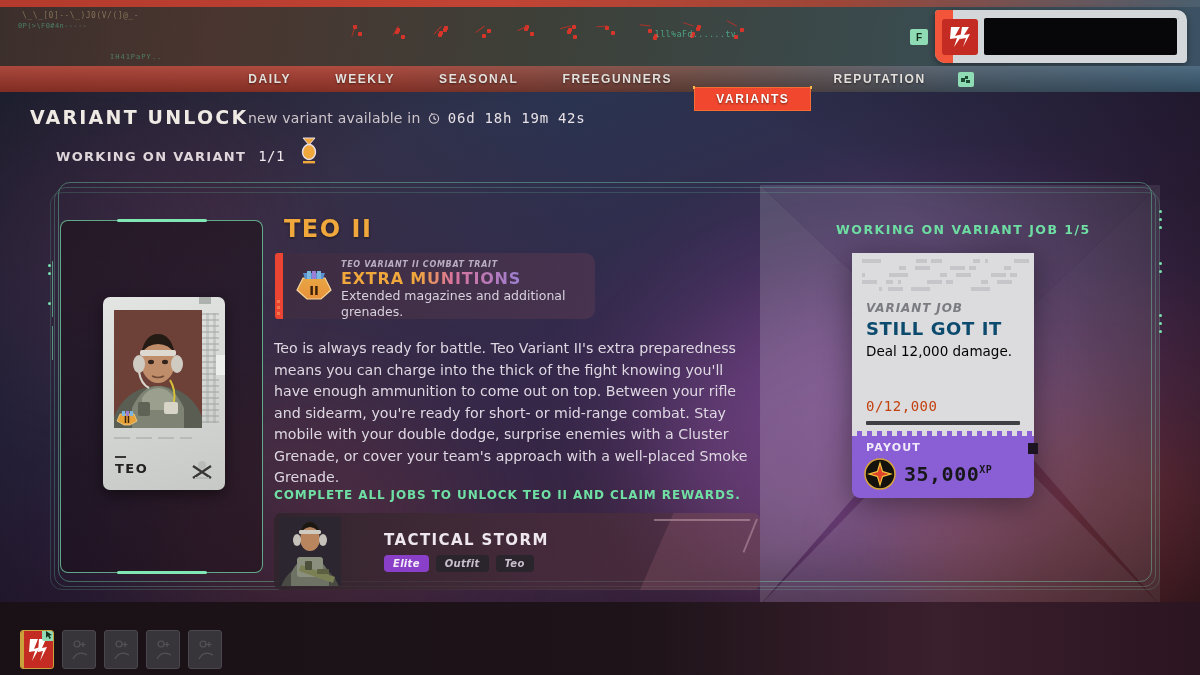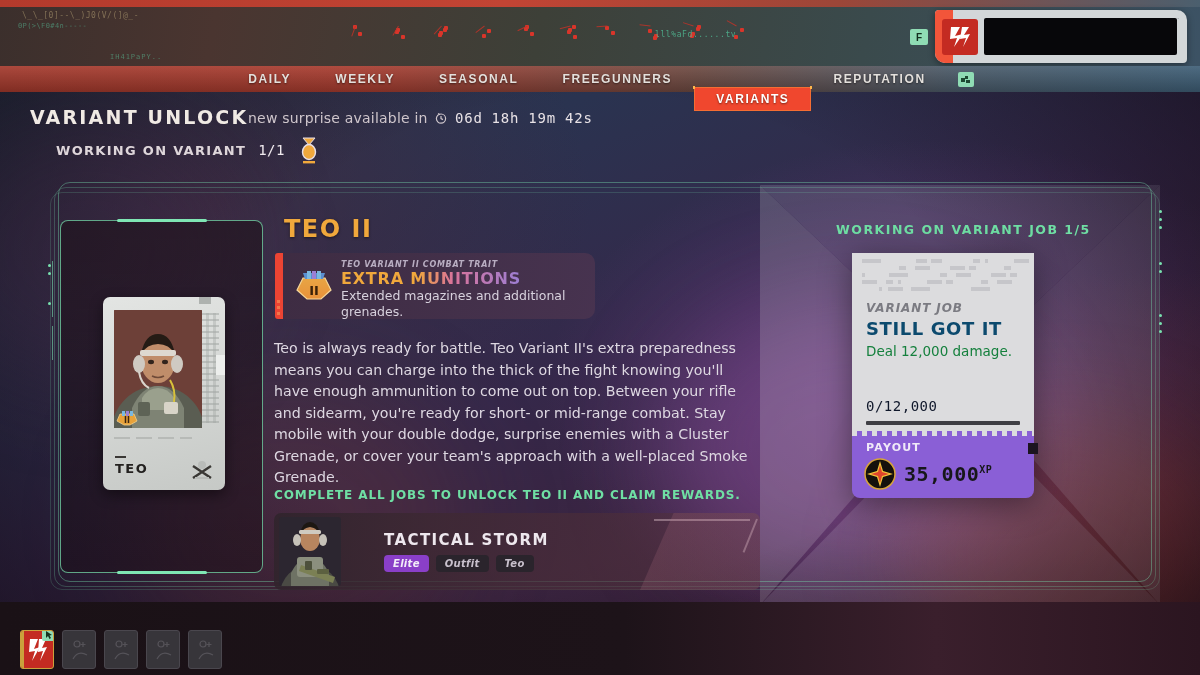--- a/index.html
+++ b/index.html
@@ -156,21 +156,21 @@
     position:absolute; left:248px; top:18px;
     font-family:"DejaVu Sans", sans-serif; font-size:14px; color:#cfc6cc; letter-spacing:0.2px;
   }
   .clock-icon { display:inline-block; width:12px; height:12px; vertical-align:-1px; margin:0 3px; }
   .clock-icon svg { width:12px; height:12px; }
   .unlock-timer {
     font-family:"DejaVu Sans Mono", monospace; font-size:14px; color:#e8e2e6; letter-spacing:0.8px;
   }
   .unlock-timer span { margin-right:9px; }
   .working-row {
-    position:absolute; left:56px; top:44px; display:flex; align-items:center; gap:12px;
+    position:absolute; left:56px; top:44px; display:flex; align-items:flex-end; gap:12px;
   }
   .working-label {
     font-family:"DejaVu Sans", sans-serif; font-size:13px; font-weight:bold;
     letter-spacing:1.3px; color:#ded6da;
   }
   .working-count {
     font-family:"DejaVu Sans Mono", monospace; font-size:14px; color:#f0eaee; letter-spacing:0.5px;
   }
   .variant-token { width:24px; height:28px; position:relative; }
   .variant-token svg { width:24px; height:28px; }
@@ -371,26 +371,26 @@
     font-family:"DejaVu Sans", sans-serif; font-size:12px; font-weight:bold;
     font-style:italic; letter-spacing:0.9px; color:#7b7b82;
   }
   .job-title {
     position:absolute; left:14px; top:65px;
     font-family:"DejaVu Sans", sans-serif; font-size:18px; font-weight:bold;
     letter-spacing:0.6px; color:#0c4a6e;
   }
   .job-desc {
     position:absolute; left:14px; top:90px; width:158px;
-    font-family:"DejaVu Sans", sans-serif; font-size:13.5px; color:#15803d;
+    font-family:"DejaVu Sans", sans-serif; font-size:13.5px; color:#000000;
   }
   .job-progress-label {
     position:absolute; left:14px; top:145px;
     font-family:"DejaVu Sans Mono", monospace; font-size:14px;
-    letter-spacing:0.5px; color:#0f172a;
+    letter-spacing:0.5px; color:#c2410c;
   }
   .job-progress-track {
     position:absolute; left:14px; top:168px; width:154px; height:4px;
     background:#3f3f44; border-radius:1px;
   }
   .job-progress-fill {
     position:absolute; left:0; top:0; height:4px; background:#8a5fd6; border-radius:1px;
   }
   .job-perf {
     position:absolute; left:0; top:178px; width:182px; height:5px;
@@ -566,21 +566,21 @@
             <rect x="5" y="2" width="3" height="3" fill="#1d4a32"></rect>
             <rect x="6" y="6" width="4" height="3" fill="#1d4a32"></rect>
           </svg>
         </div>
       </div>
   </div>
 
   <div class="unlock-strip">
     <div class="unlock-title">VARIANT UNLOCK</div>
     <div class="unlock-sub">
-      <span>new surprise available in</span>
+      <span>new variant available in</span>
       <span class="clock-icon">
         <svg viewBox="0 0 12 12">
             <circle cx="6" cy="6.6" r="4.6" fill="none" stroke="#cfc6cc" stroke-width="1.2"></circle>
             <path d="M6 4 L6 6.6 L8 7.6" fill="none" stroke="#cfc6cc" stroke-width="1.2"></path>
             <path d="M3 1.6 L5 2.6" stroke="#cfc6cc" stroke-width="1.2" fill="none"></path>
           </svg>
       </span>
       <span class="unlock-timer">
         <span>06d</span><span>18h</span><span>19m</span><span>42s</span>
       </span>

